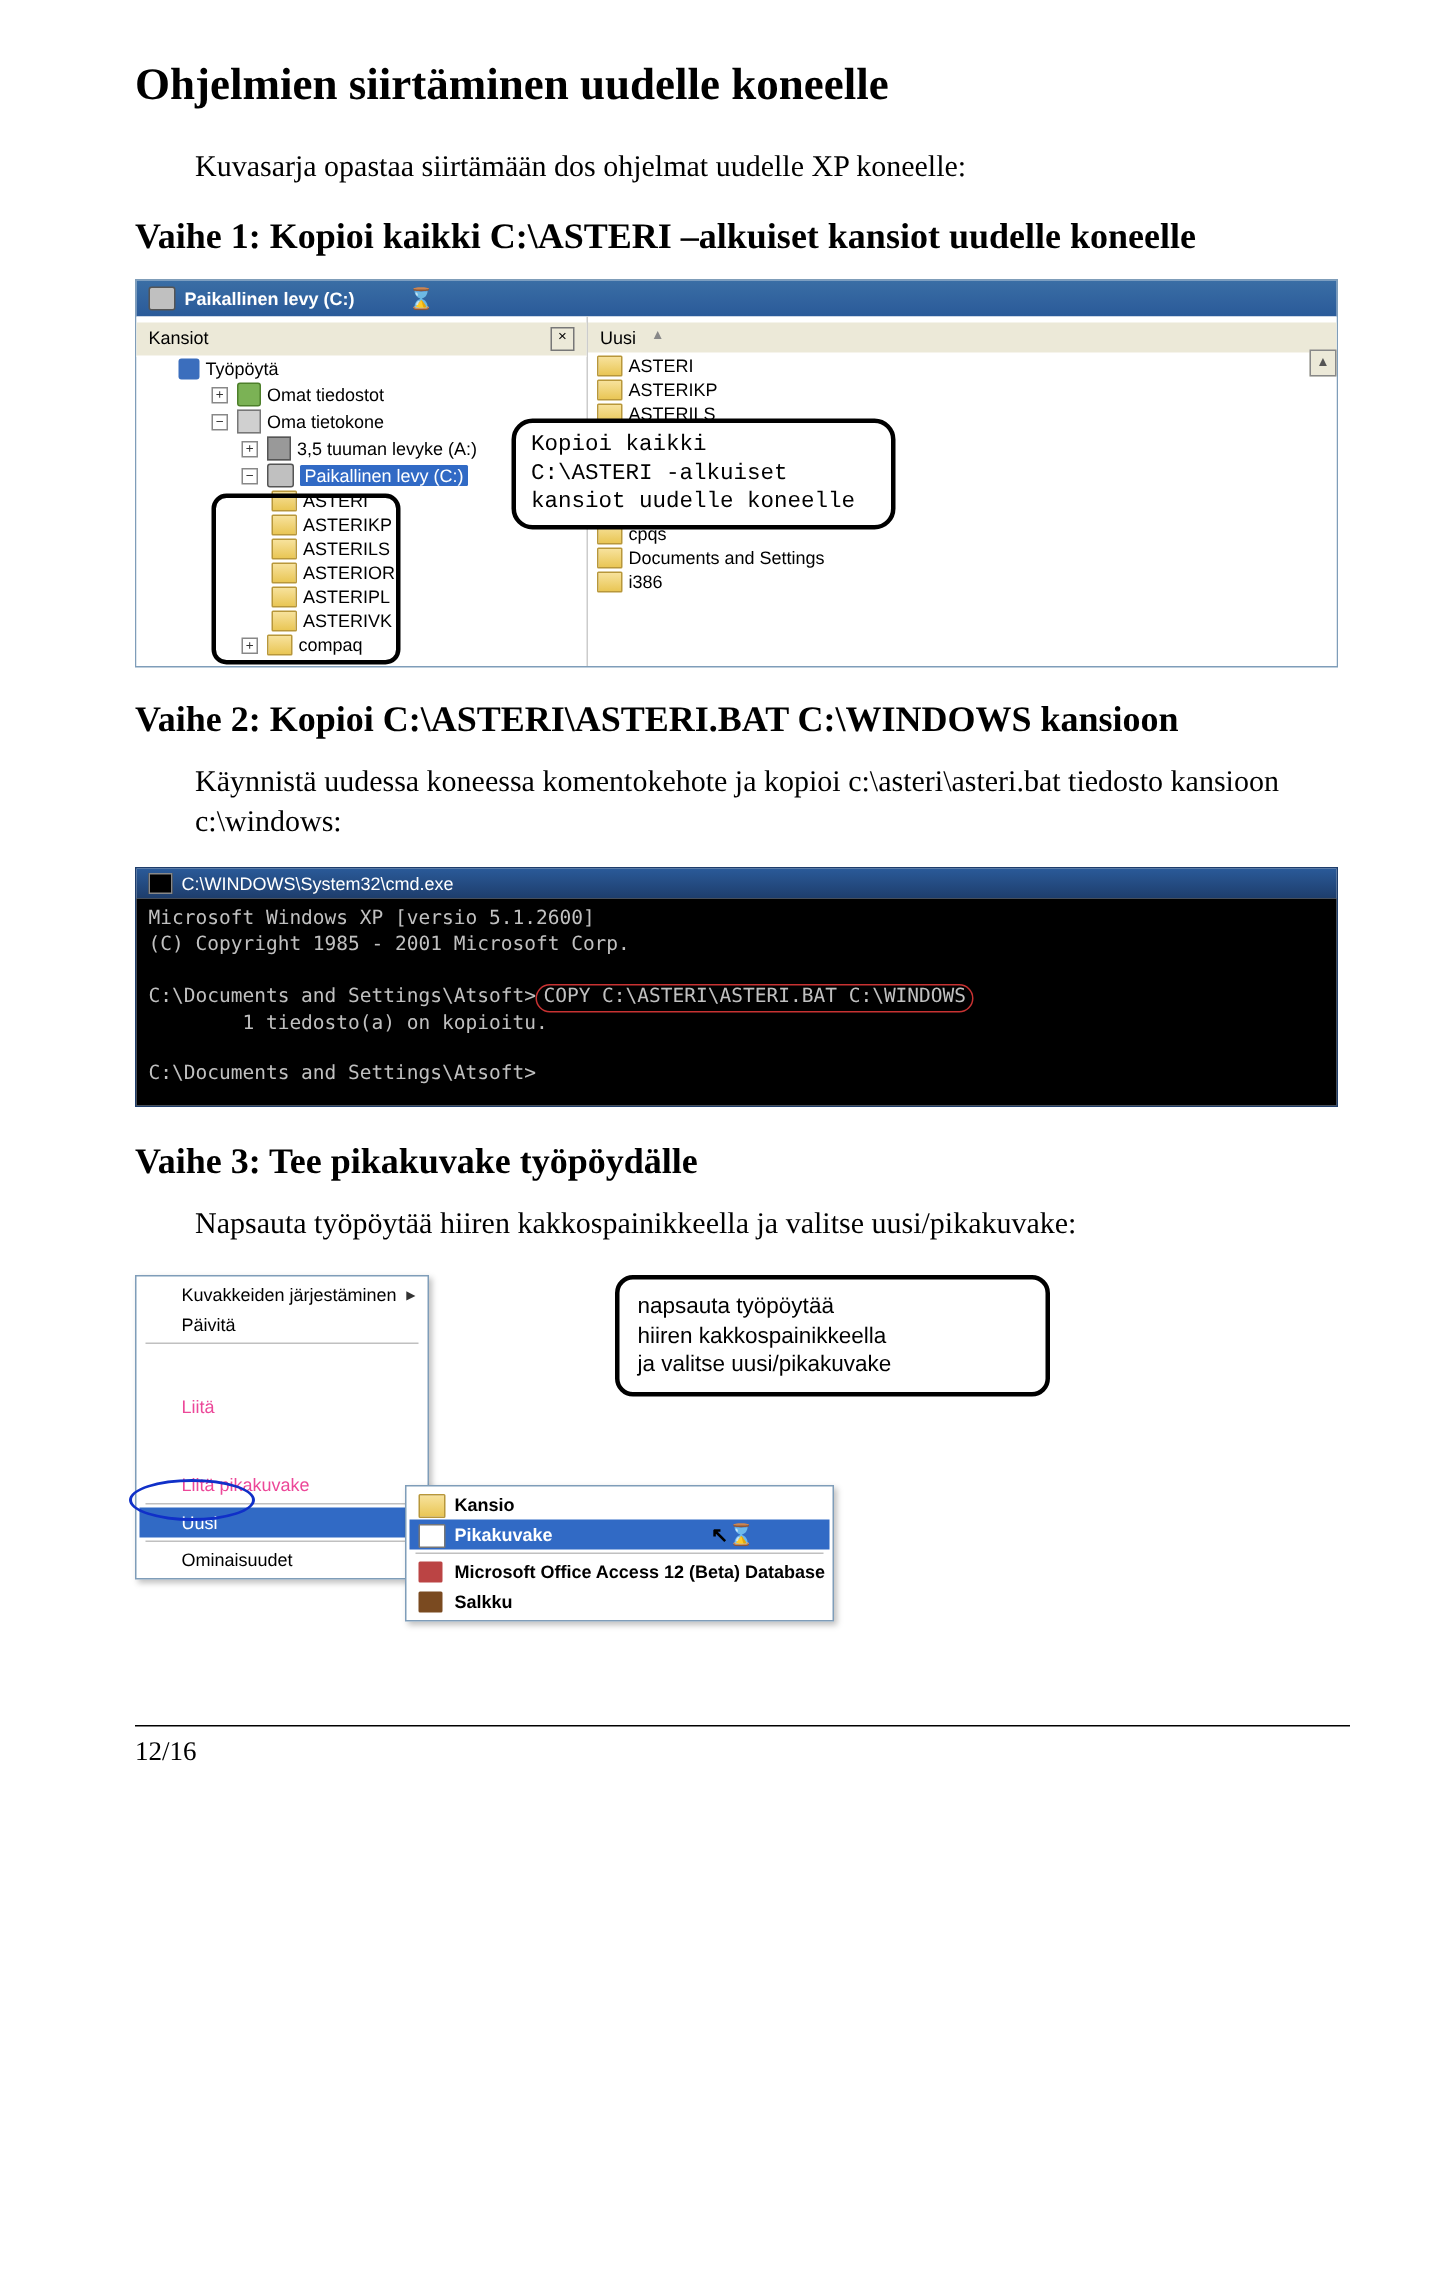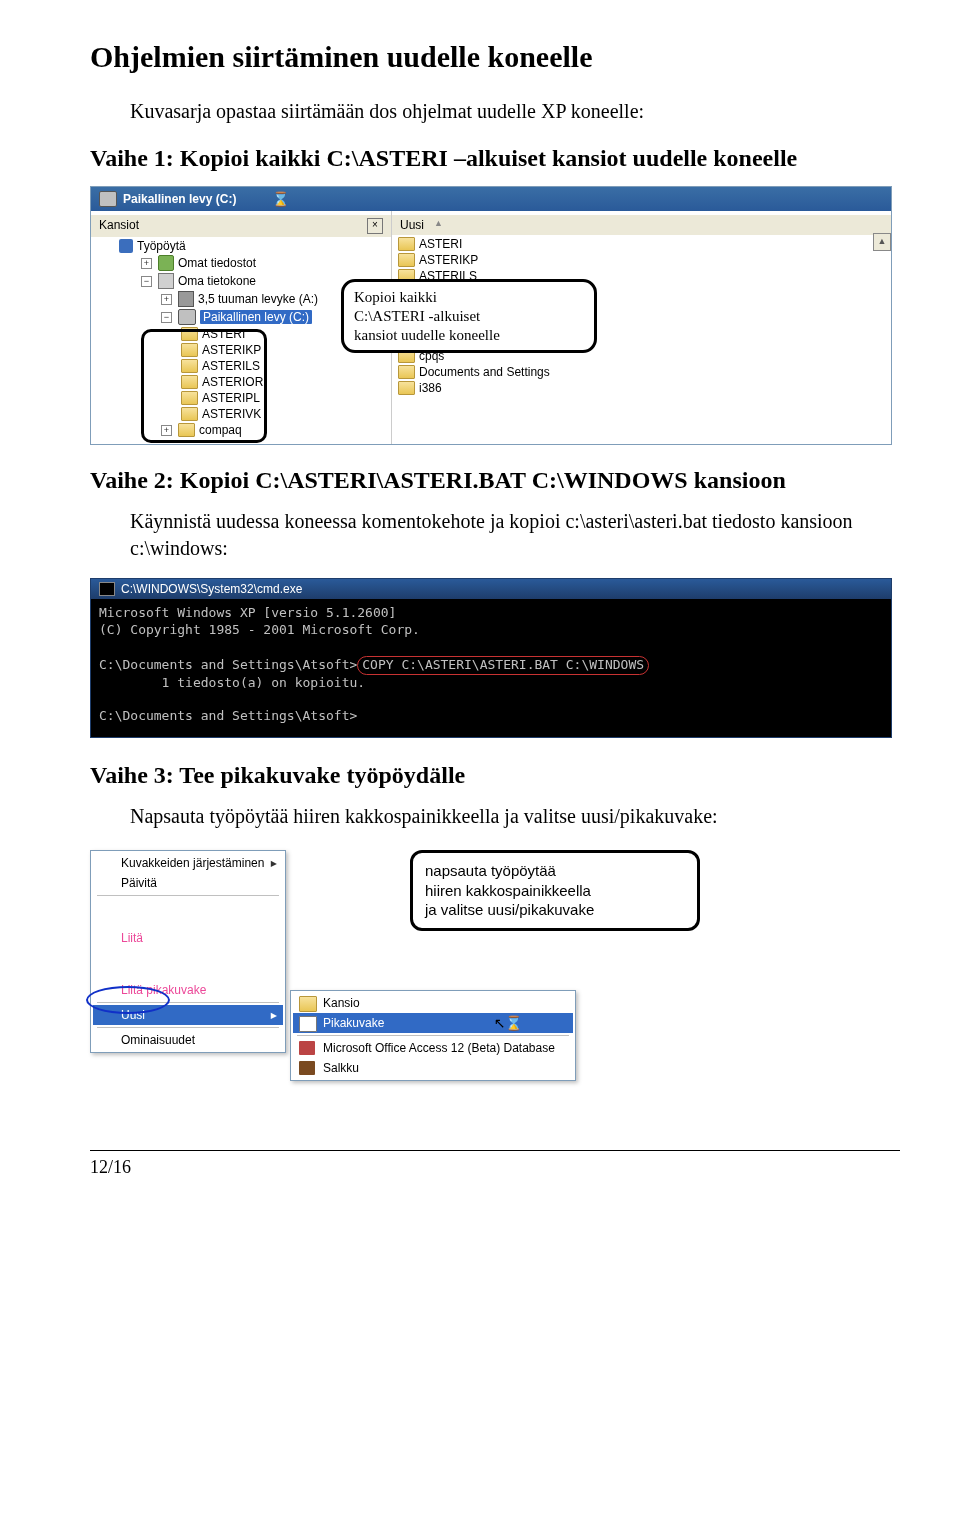--- a/index.html
+++ b/index.html
@@ -157,21 +157,21 @@
   }
   .callout {
     position: absolute;
     left: 250px;
     top: 92px;
     width: 230px;
     background: #fff;
     border: 3px solid #000;
     border-radius: 14px;
     padding: 6px 10px;
-    font-family: Liberation Serif, serif;
+    font-family: Liberation Mono, monospace;
     font-size: 15px;
     line-height: 1.25;
     z-index: 5;
   }
   .tree-box {
     position: absolute;
     left: 50px;
     top: 142px;
     width: 120px;
     height: 108px;
@@ -244,21 +244,21 @@
     position: absolute;
     right: 6px;
     top: 6px;
   }
   .menu .sel {
     background: #316ac5;
     color: #fff;
   }
   .menu .sel.arrow::after { color: #fff; }
   .menu1 { left: 0; top: 0; width: 190px; }
-  .menu2 { left: 200px; top: 140px; width: 280px; }
+  .menu2 { left: 180px; top: 140px; width: 280px; font-weight: bold; }
   .menu2 .mi { padding-left: 30px; }
   .menu2 .ico {
     position: absolute; left: 6px; top: 3px;
     width: 16px; height: 14px; border-radius: 1px;
   }
   .ico-folder { background: linear-gradient(#f7e29c,#e9c655); border:1px solid #b8973a; }
   .ico-link { background:#fff; border:1px solid #777; }
   .ico-access { background:#b44; border-radius:3px; }
   .ico-briefcase { background:#7a4a20; border-radius:2px; }
   .ctx-callout {

